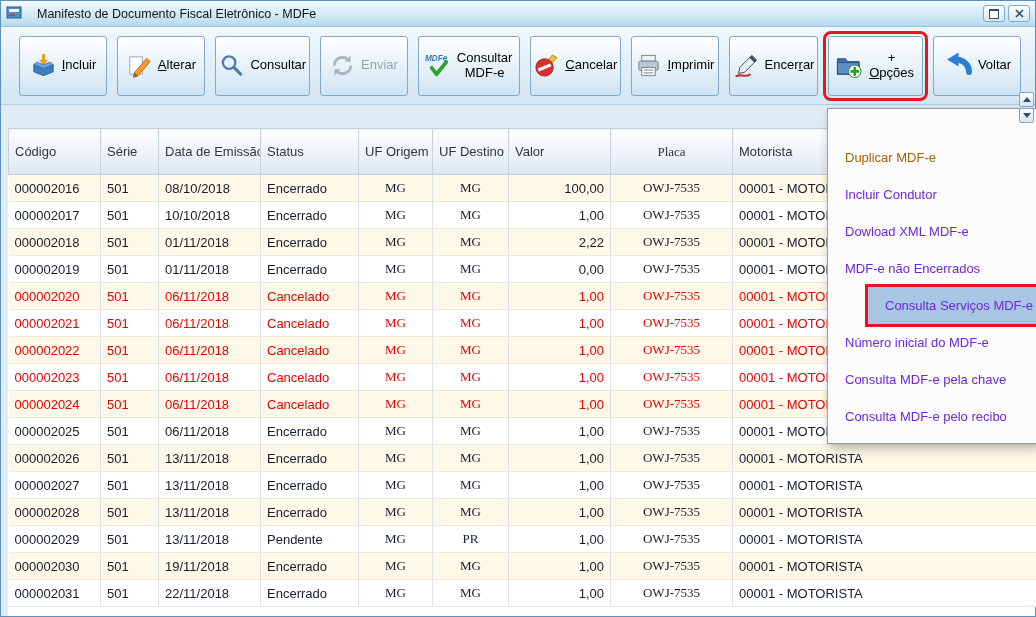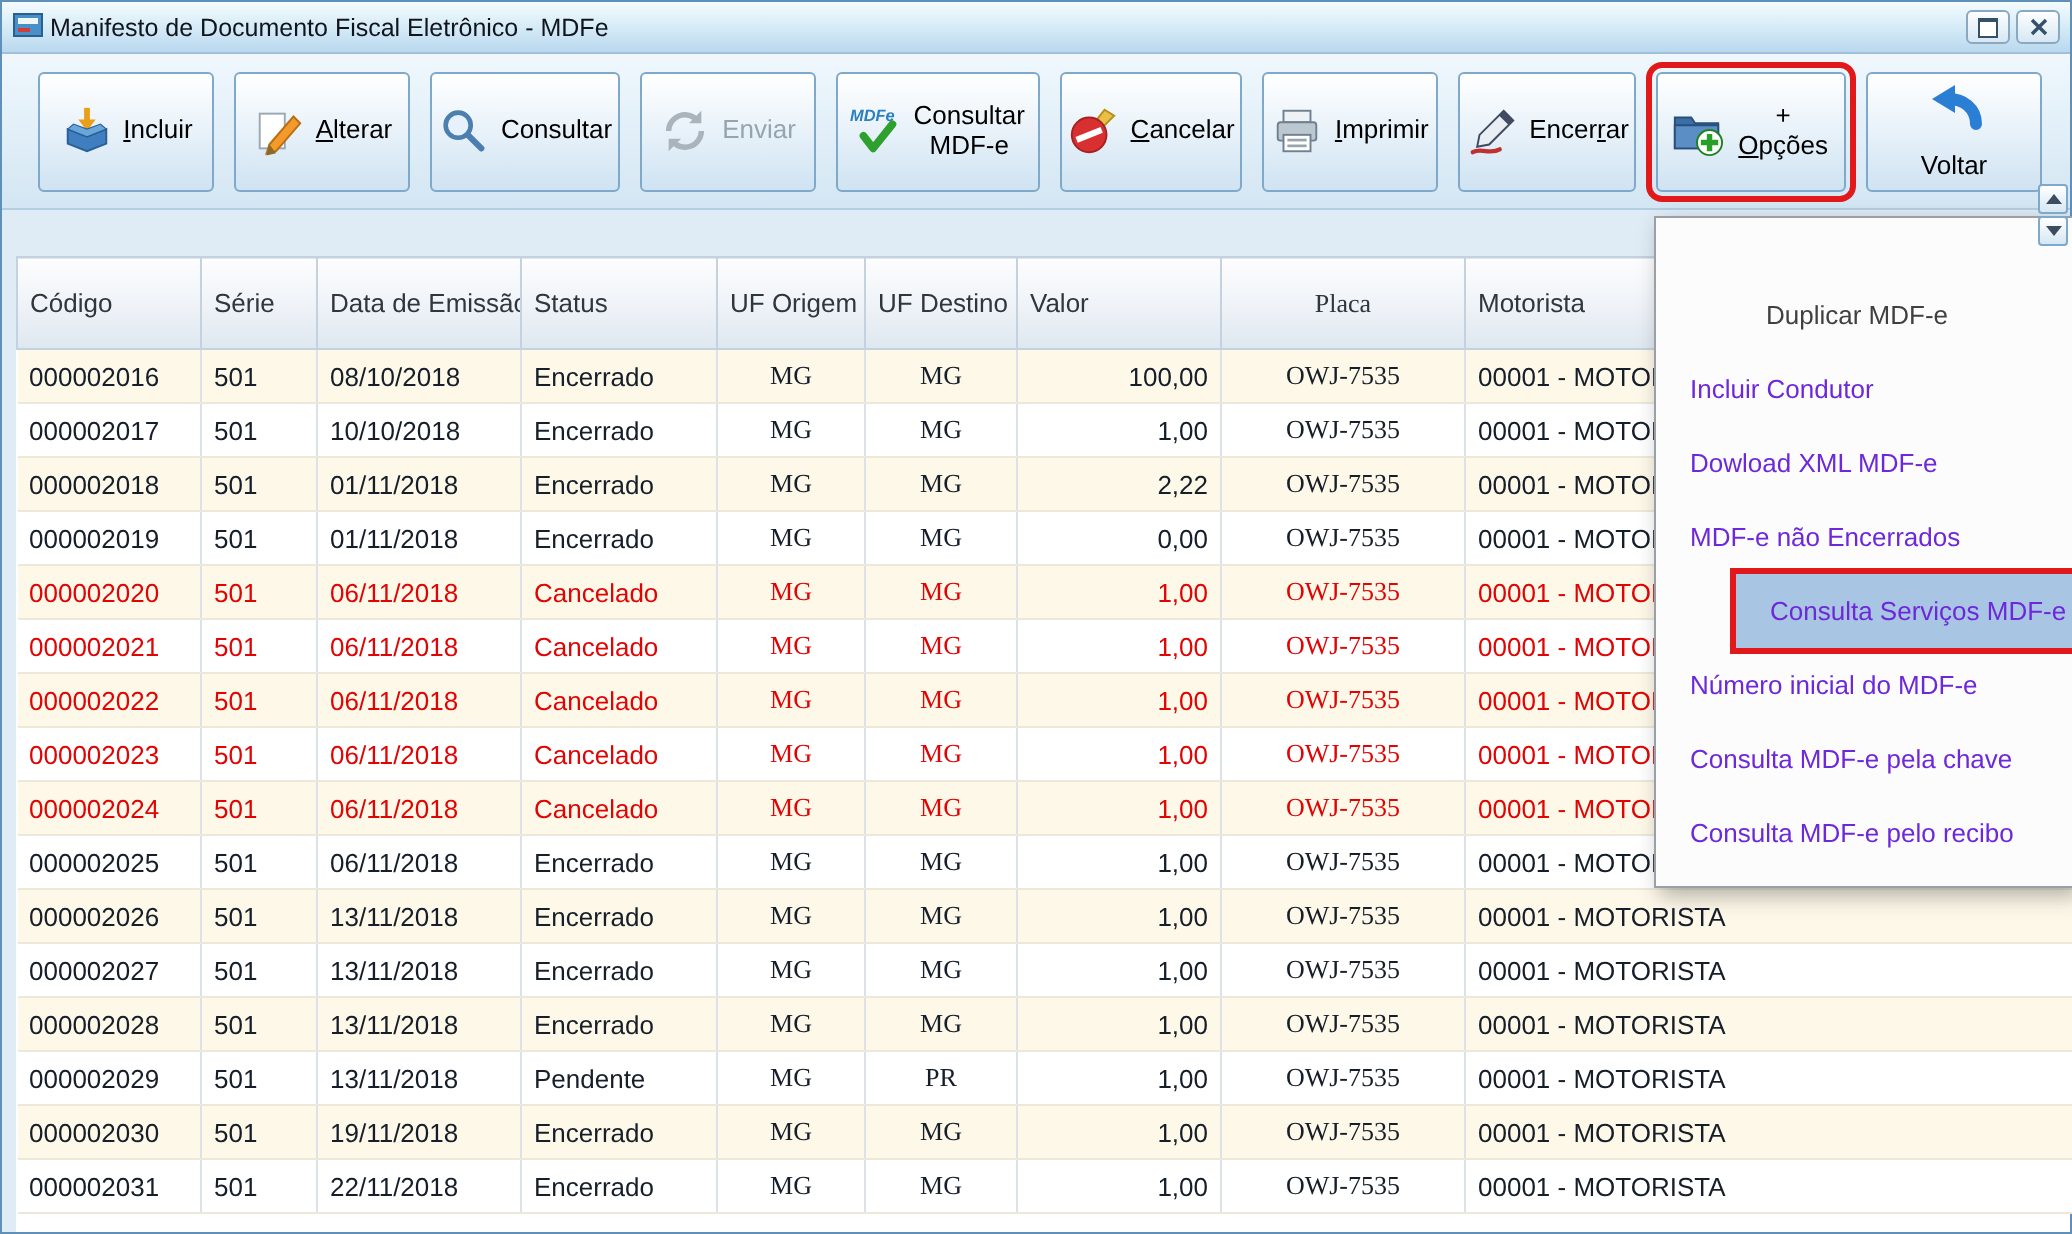--- a/index.html
+++ b/index.html
@@ -9,40 +9,40 @@
   }
   html,body{margin:0;padding:0;}
   body{
     width:1036px;height:617px;position:relative;overflow:hidden;
     font-family:"Liberation Sans",sans-serif;background:#fff;
   }
   .window{position:absolute;inset:0;border:1px solid #5f90ba;background:#dfecf6;box-sizing:border-box;}
 
   
   .titlebar{height:26px;background:linear-gradient(180deg,#f4fbfe 0%,#d9edf8 45%,#b9d8ee 100%);
-    display:flex;align-items:center;gap:2px;padding:0 5px;border-bottom:1px solid #9fc0da;box-sizing:border-box;}
+    display:flex;align-items:center;gap:14px;padding:0 5px;border-bottom:1px solid #9fc0da;box-sizing:border-box;}
   .titlebar .title{font-size:12.5px;color:#10141c;flex:1;white-space:nowrap;overflow:hidden;}
   .winbtns{display:flex;gap:3px;}
   .winbtn{width:22px;height:17px;border:1px solid #8aa8c0;border-radius:3px;
     background:linear-gradient(#fdfeff,#d7e7f3);display:flex;align-items:center;justify-content:center;padding:0;cursor:pointer;}
   .max-glyph{width:8px;height:7px;border:1px solid #35506b;border-top-width:2px;background:#fff;}
 
   
   .toolbar{position:absolute;top:26px;left:0;width:100%;height:78px;
     background:linear-gradient(#f0f8fd,#d3e6f3);border-bottom:1px solid #b4cfe2;
     display:flex;align-items:center;gap:10px;padding:0 14px 0 18px;box-sizing:border-box;}
   .tb-btn{display:flex;align-items:center;justify-content:center;gap:5px;height:60px;min-width:88px;padding:0 6px;
     border:1px solid #7fa9cb;border-radius:3px;
     background:linear-gradient(#ffffff,#eaf3fa 45%,#cfe3f2);
     font-family:"Liberation Sans",sans-serif;font-size:13px;color:#000;cursor:pointer;box-sizing:border-box;}
   .tb-btn .lbl{line-height:1.15;text-align:center;}
   .tb-btn.two-line .lbl{width:64px;}
   .tb-btn.disabled{color:#96a4ae;cursor:default;}
   .tb-btn.annotated{outline:3px solid var(--red);outline-offset:2px;}
-  .tb-btn.voltar{margin-left:auto;flex-direction:column;}
+  .tb-btn.voltar{margin-left:auto;}
   .tb-btn svg{flex:0 0 auto;}
 
   
   .grid-wrap{position:absolute;left:7px;top:127px;right:0;bottom:0;background:#fff;}
   table.grid{border-collapse:collapse;table-layout:fixed;width:1029px;}
   .grid th{height:46px;background:linear-gradient(#fdfdfe,#eef2f7 55%,#dee7f0);
     border:1px solid #c4d1de;font-weight:normal;font-size:13px;color:#2e363e;text-align:left;padding:0 6px;
     white-space:nowrap;overflow:hidden;box-sizing:border-box;}
   .grid td{height:27px;font-size:13px;color:#161e2a;padding:0 6px;
     border-right:1px solid #dde2e8;border-bottom:1px solid #ece9dc;
@@ -53,21 +53,21 @@
   tr.selected td{background:#d6e4f2;}
   .grid .c{text-align:center;font-family:Liberation Serif, serif;}
   .grid .r{text-align:right;}
 
   
   .dropdown{position:absolute;left:826px;top:107px;width:210px;padding:30px 0 8px;
     background:#fcfcfc;border:1px solid #9aa0a6;box-shadow:3px 4px 10px rgba(40,40,40,.35);
     z-index:10;box-sizing:border-box;}
   .menu-item{height:37px;display:flex;align-items:center;padding:0 17px;
     font-size:13px;color:#6d28d9;cursor:pointer;box-sizing:border-box;white-space:nowrap;}
-  .menu-item.disabled{color:#404040;cursor:default;margin-left:38px;}
+  .menu-item.disabled{color:#a16207;cursor:default;}
   .menu-item.highlighted{background:var(--blue-hl);outline:3px solid var(--red);margin-left:40px;}
 
   
   .spinners{position:absolute;right:1px;top:91px;display:flex;flex-direction:column;gap:1px;z-index:11;}
   .spin-btn{width:15px;height:15px;border:1px solid #7fa9cb;border-radius:2px;
     background:linear-gradient(#fff,#d6e7f3);display:flex;align-items:center;justify-content:center;padding:0;cursor:pointer;}
   .tri-up{width:0;height:0;border-left:4px solid transparent;border-right:4px solid transparent;border-bottom:5px solid #3c4c60;}
   .tri-down{width:0;height:0;border-left:4px solid transparent;border-right:4px solid transparent;border-top:5px solid #3c4c60;}
 </style>
 </head>

